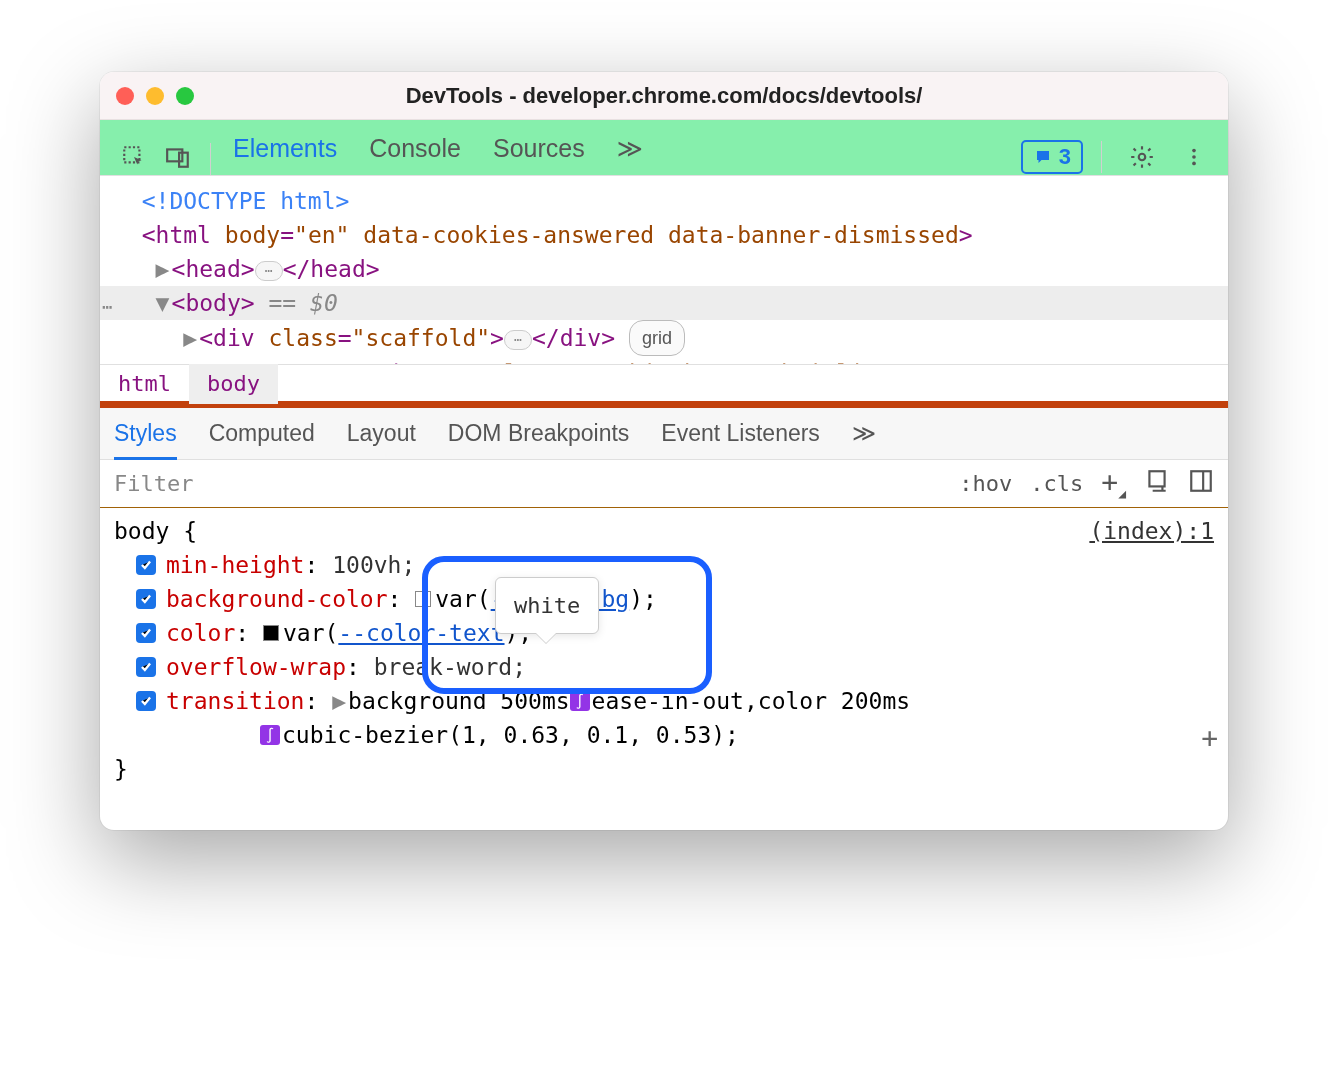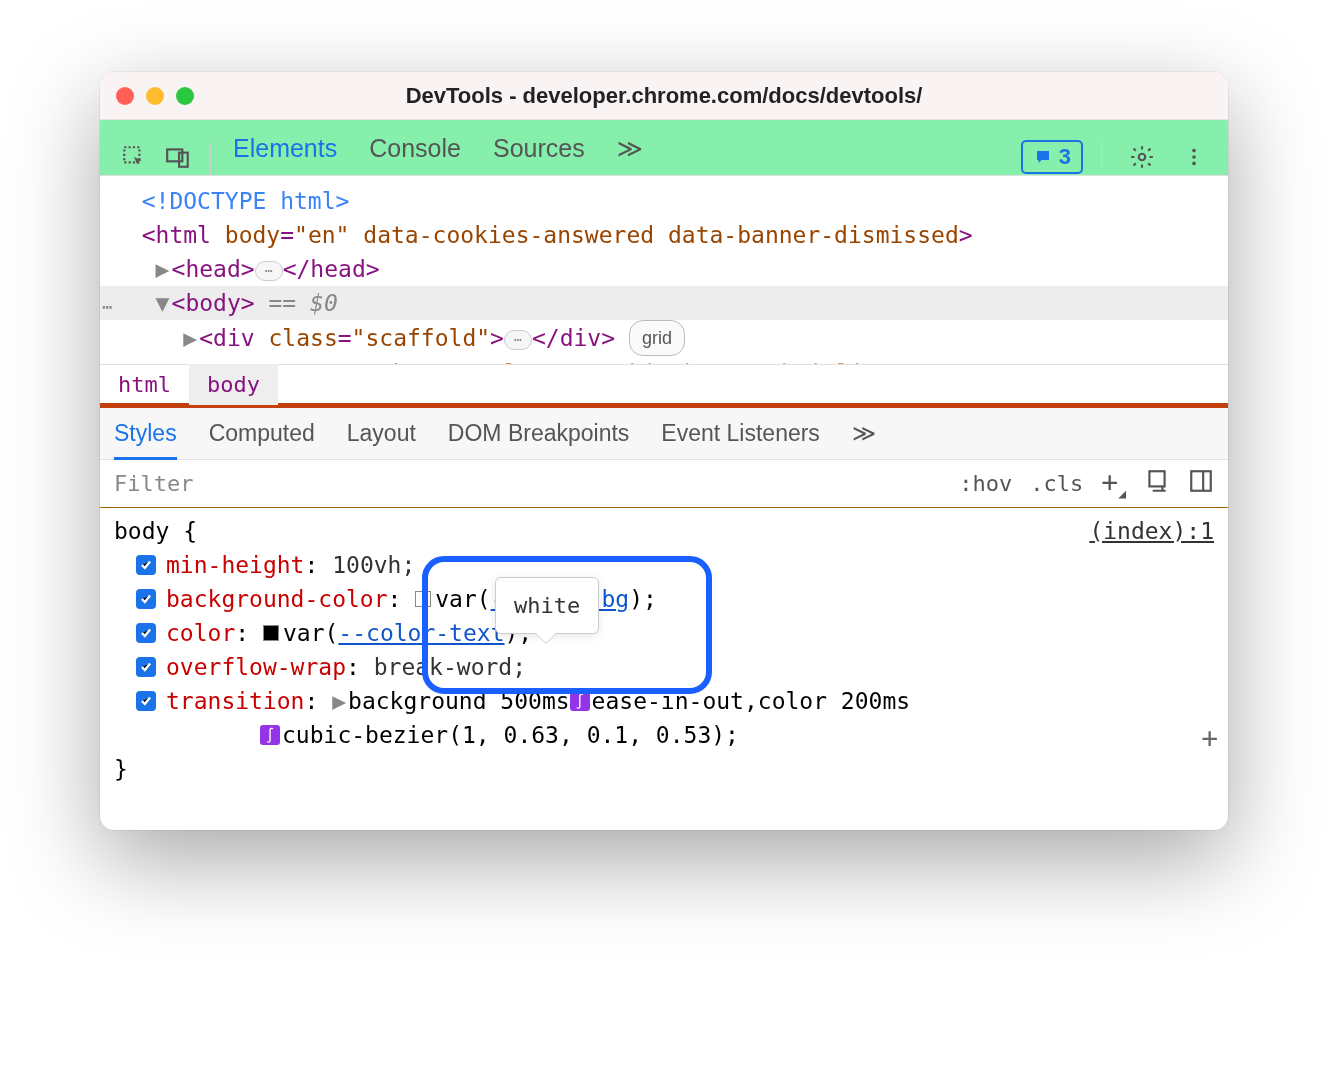--- a/index.html
+++ b/index.html
@@ -82,21 +82,21 @@
 .gray { color: #3b82f6; }
 .tag { color: #881280; }
 .attr-name { color: #994500; }
 .tri { color: #888; display: inline-block; width: 16px; }
 .ellipsis-pill { display: inline-flex; align-items: center; justify-content: center; width: 28px; height: 20px; border: 1px solid #ccc; border-radius: 10px; background: #f6f6f6; color: #888; font-size: 13px; vertical-align: 2px; }
 .dom-selected { background: #ededed; position: relative; }
 .dom-selected::before { content: "⋯"; position: absolute; left: 2px; top: 4px; color: #888; font-size: 18px; }
 .eq0 { color: #888; font-style: italic; }
 .grid-pill { display: inline-block; border: 1px solid #bbb; border-radius: 14px; padding: 0 12px; font-size: 18px; color: #555; font-family: -apple-system, sans-serif; vertical-align: 2px; background:#fafafa;}
 .crumb-bar {
-  height: 44px; border-top: 1px solid #e0e0e0; border-bottom: 5px solid #c2410c;
+  height: 44px; border-top: 1px solid #e0e0e0; border-bottom: 7px solid #c2410c;
   display: flex; align-items: center; font-family: ui-monospace, Menlo, monospace; font-size: 22px;
 }
 .crumb { padding: 8px 18px; color: #881280; }
 .crumb.active { background: #eee; }
 .subtabs {
   height: 52px; border-bottom: 1px solid #e0e0e0; display: flex; align-items: center;
   padding: 0 14px; gap: 32px; font-size: 23px; color: #555;
   background:#f7f7f7;
 }
 .subtab { padding: 12px 0; position: relative; }

